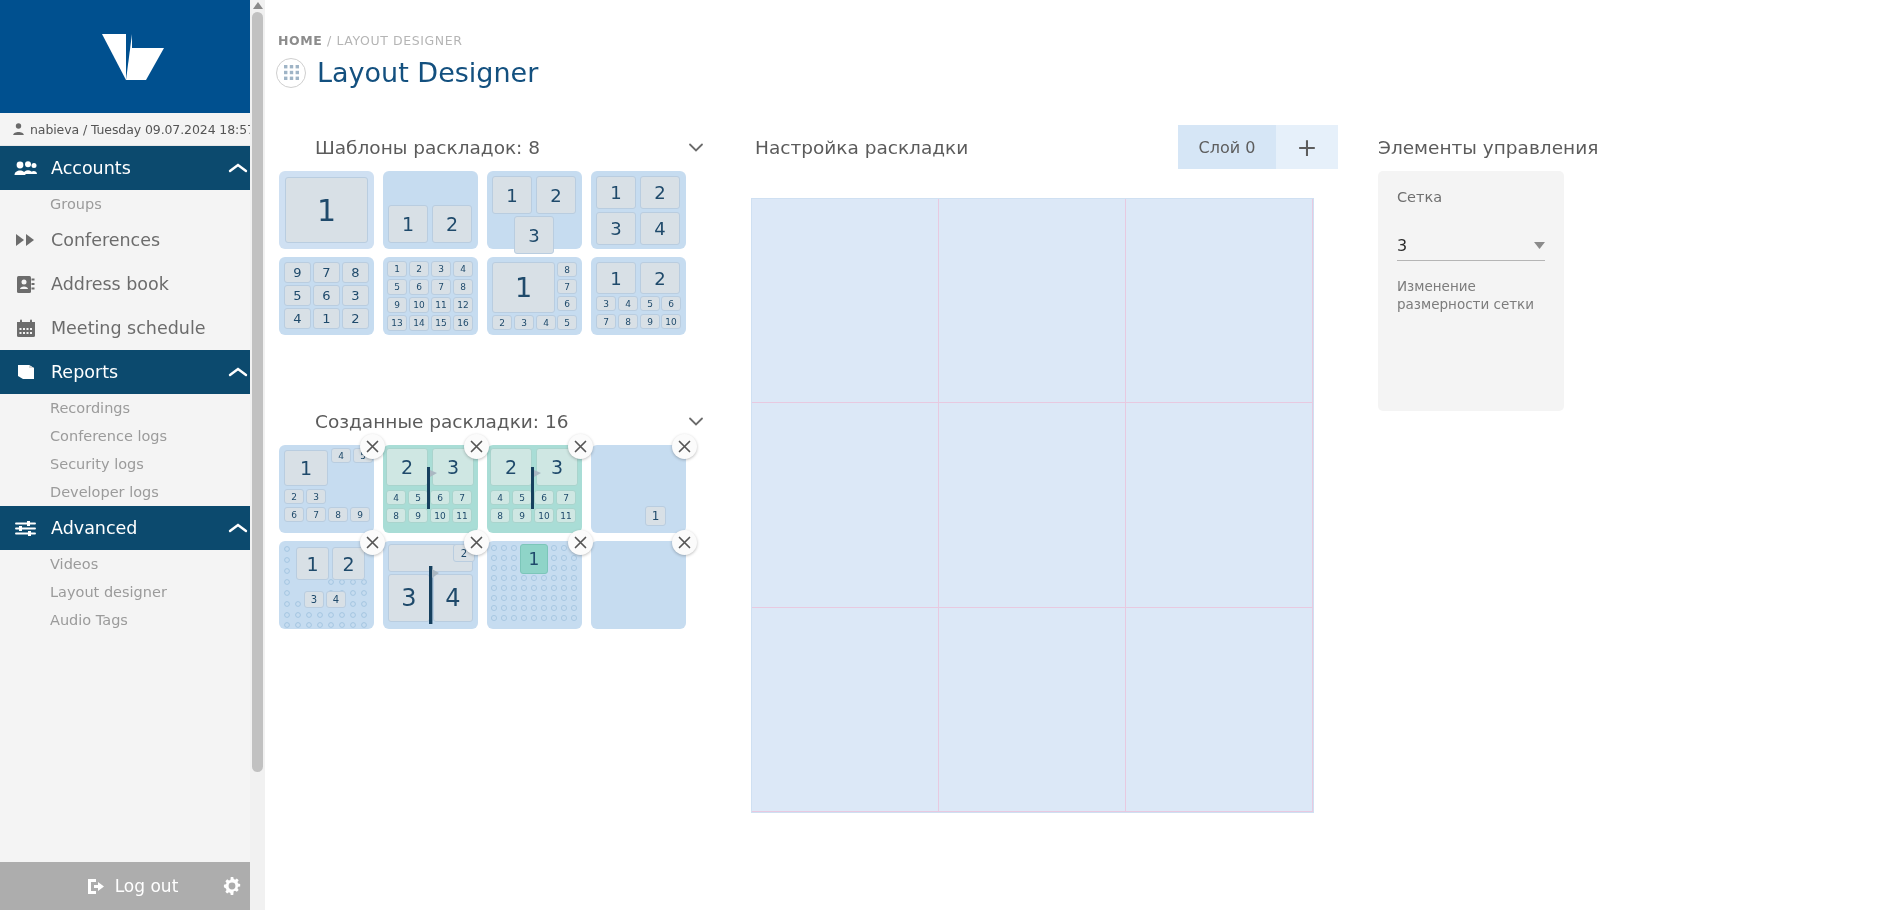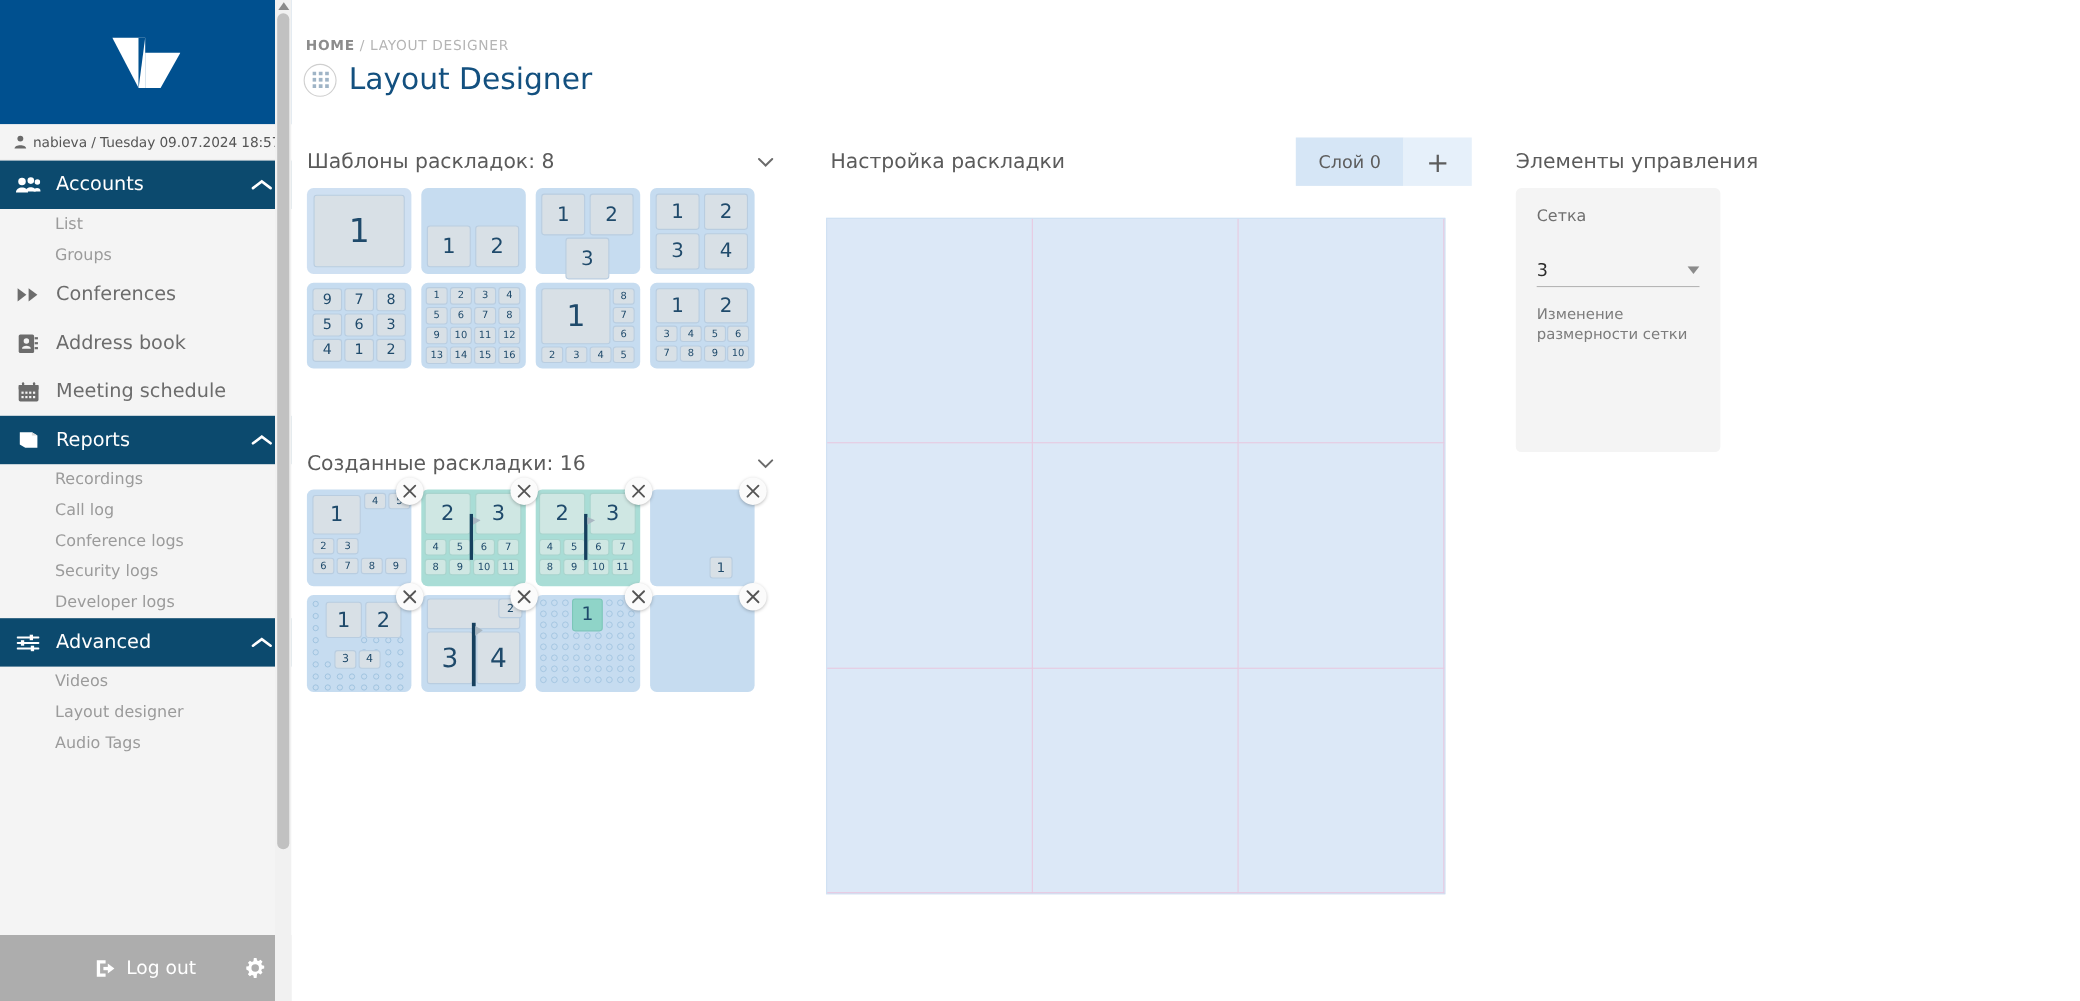--- a/index.html
+++ b/index.html
@@ -34,21 +34,21 @@
   }
   .nav-group-head.active { background: #0c4a6e; color: #ffffff; }
   .nav-group-head .gicon { width: 23px; height: 21px; flex: none; display:flex; align-items:center; justify-content:center;}
   .nav-group-head .glabel { flex: 1; }
   .nav-group-head .chev { width: 22px; margin-right: 16px; flex: none; }
   .nav-sub {
     height: 28px; display: flex; align-items: center; padding-left: 50px;
     color: #9b9b9b; font-size: 14.5px; cursor: pointer;
   }
   .logout-bar {
-    position: absolute; left: 0; bottom: 0; width: 265px; height: 60px;
+    position: absolute; left: 0; bottom: 0; width: 265px; height: 48px;
     background: #adadad; display: flex; align-items: center;
     justify-content: center; color: #fff; font-size: 17px; gap: 9px;
   }
   .logout-gear { position: absolute; right: 24px; width: 18px; height: 18px; cursor: pointer; }
   .side-scroll {
     position: absolute; right: 0; top: 0; width: 15px; height: 910px; background: #f1f1f1;
   }
   .side-scroll .thumb {
     position: absolute; top: 12px; left: 2px; width: 11px; height: 760px;
     background: #c1c1c1; border-radius: 6px;
@@ -76,21 +76,21 @@
   }
   .page-title { font-size: 27px; color: #13507f; font-weight: 400; }
   .content-split { position: absolute; left: 0; top: 123px; right: 0; bottom: 0; display: flex; }
 
   
   .col-templates { width: 475px; flex: none; position: relative; padding-left: 14px; }
   .sec-head {
     display: flex; align-items: center; justify-content: space-between;
     width: 432px; padding-right: 4px; height: 48px;
   }
-  .sec-head .sec-title { font-size: 18.5px; color: #5b5b5b; }
+  .sec-head .sec-title { font-size: 18.5px; color: #5b5b5b; margin-left: 36px; }
   .sec-head .sec-chev { width: 22px; height: 22px; cursor: pointer; }
   .thumb-grid { display: flex; flex-wrap: wrap; gap: 8px 9px; width: 432px; }
 
   .lt { width: 95px; height: 78px; border-radius: 6px; background: #c6dcf0;
         position: relative; padding: 5px; cursor: pointer; }
   .lt.sel { background: #cfe0f2; }
   .cell {
     background: #d8e0e6; border: 1px solid #b9cde0; border-radius: 3px;
     display: flex; align-items: center; justify-content: center;
     color: #1f4a6b; position: absolute; overflow: hidden;
@@ -183,23 +183,20 @@
           <circle cx="20" cy="5.4" r="2.5" fill="#fff"></circle>
           <path d="M0.5 15 C0.5 9 11.5 9 11.5 15 Z" fill="#fff"></path>
           <path d="M9.5 14 C9.5 9 18.5 9 18.5 14 Z" fill="#fff"></path>
           <path d="M16.5 14 C16.5 10 23 10 23 14 Z" fill="#fff"></path>
         </svg>
       </span>
       <span class="glabel">Accounts</span>
       <svg class="chev" viewBox="0 0 22 12">
         <path d="M3 9 L11 3 L19 9" stroke="#ffffff" stroke-width="2.4" fill="none" stroke-linecap="round"></path>
       </svg>
-    </div>
-    <div class="nav-sub">
-      <span>List</span>
     </div>
     <div class="nav-sub">
       <span>Groups</span>
     </div>
 
     <div class="nav-group-head">
       <span class="gicon">
         <svg width="22" height="14" viewBox="0 0 22 14">
           <polygon points="1,1 9,7 1,13" fill="#6c6c6c"></polygon>
             <polygon points="11,1 19,7 11,13" fill="#6c6c6c"></polygon>
@@ -254,23 +251,20 @@
           <path d="M13 2 L13 5 L18 5 Z" fill="#d9d9d9"></path>
         </svg>
       </span>
       <span class="glabel">Reports</span>
       <svg class="chev" viewBox="0 0 22 12">
         <path d="M3 9 L11 3 L19 9" stroke="#ffffff" stroke-width="2.4" fill="none" stroke-linecap="round"></path>
       </svg>
     </div>
     <div class="nav-sub">
       <span>Recordings</span>
-    </div>
-    <div class="nav-sub">
-      <span>Call log</span>
     </div>
     <div class="nav-sub">
       <span>Conference logs</span>
     </div>
     <div class="nav-sub">
       <span>Security logs</span>
     </div>
     <div class="nav-sub">
       <span>Developer logs</span>
     </div>

